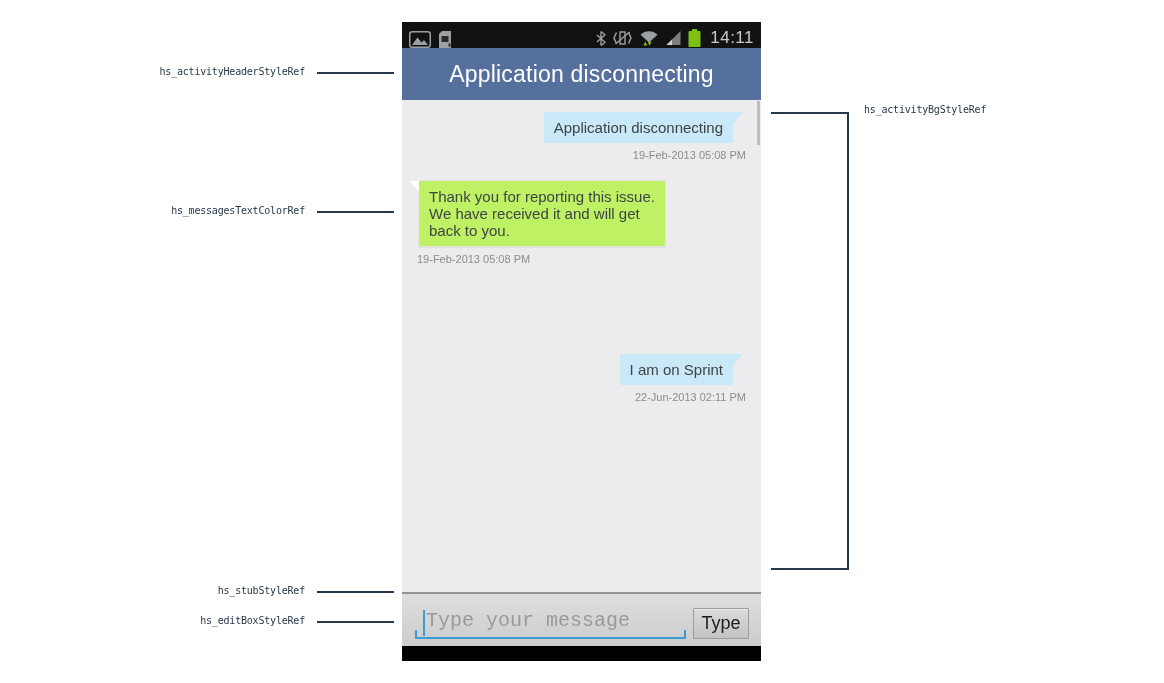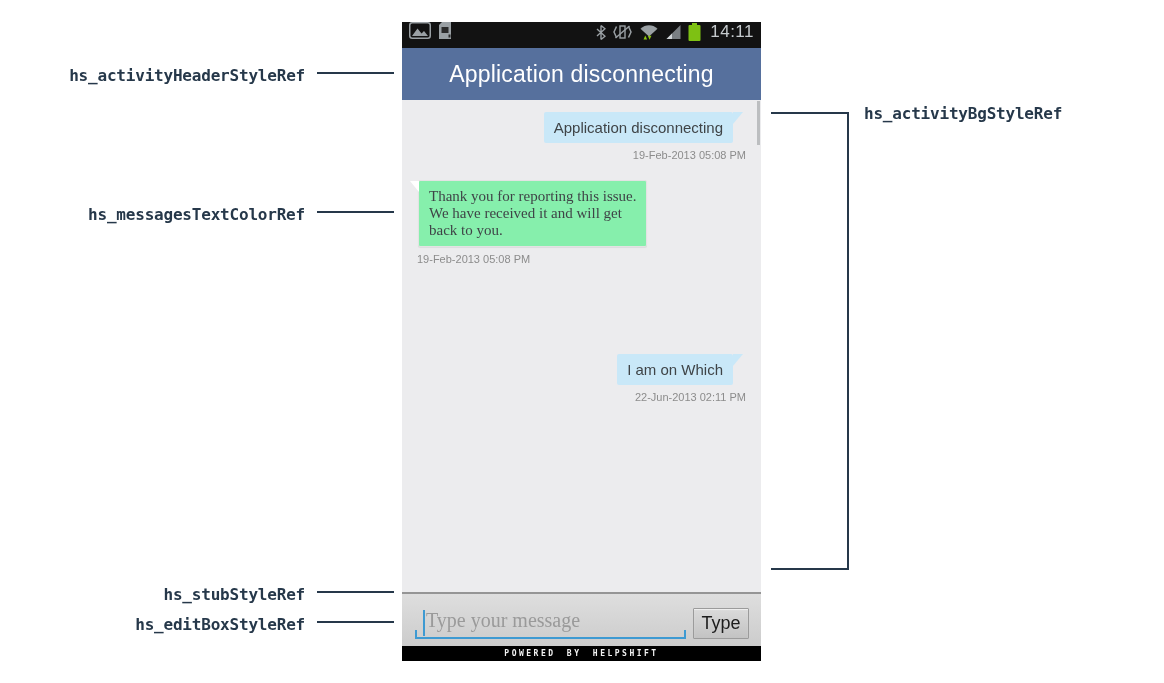--- a/index.html
+++ b/index.html
@@ -1,71 +1,71 @@
 <!DOCTYPE html>
 <html><head>
 <meta charset="utf-8">
 <style>
   * { margin:0; padding:0; box-sizing:border-box; }
   html,body { width:1164px; height:683px; background:#ffffff; font-family:"Liberation Sans", sans-serif; overflow:hidden; }
   .stage { position:relative; width:1164px; height:683px; }
 
   
   .ref-label { position:absolute; left:0; width:305px; text-align:right;
-    font-family:"DejaVu Sans Mono", monospace; font-weight:bold; font-size:16px;
+    font-family:"DejaVu Sans Mono", monospace; font-weight:normal; font-size:10px;
     color:#26384a; letter-spacing:-0.2px; white-space:nowrap; }
   .ref-label.right-side { left:864px; width:auto; text-align:left; }
   .ref-line { position:absolute; left:317px; width:77px; height:2px; background:#26384a; }
   .ref-bracket { position:absolute; left:771px; top:112px; width:78px; height:458px;
     border-top:2px solid #26384a; border-right:2px solid #26384a; border-bottom:2px solid #26384a; }
 
   
   .phone { position:absolute; left:402px; top:22px; width:359px; height:639px; background:#000; }
 
   
-  .status-bar { height:26px; background:#121212; display:flex; align-items:flex-start; padding:0 7px; }
+  .status-bar { height:26px; background:#121212; display:flex; align-items:flex-end; padding:0 7px; }
   .sb-left { display:flex; align-items:center; gap:7px; }
   .sb-right { margin-left:auto; display:flex; align-items:center; gap:7px; }
   .sb-time { font-size:17px; color:#c6cbce; letter-spacing:0.5px; padding-left:2px; }
   .sb-icon { display:block; }
 
   
   .app-header { height:52px; background:#56709d; display:flex; align-items:center; justify-content:center; }
   .app-header-title { color:#ffffff; font-size:23px; font-weight:400; letter-spacing:0.2px; }
 
   
   .chat { position:relative; height:492px; background:#ececee; overflow:hidden; }
   .scroll-thumb { position:absolute; right:1px; top:1px; width:3px; height:44px; background:#bcbec0; }
   .msg-group { position:absolute; display:flex; flex-direction:column; }
   .msg-group.right { right:28px; align-items:flex-end; }
   .msg-group.left  { left:16px;  align-items:flex-start; }
   .bubble { position:relative; font-size:15px; line-height:17px; color:#3f4447;
     padding:7px 10px; border-radius:2px; max-width:270px; }
   .bubble .msg-text { white-space:pre-line; }
   .bubble.user  { background:#c9e8f8; }
-  .bubble.admin { background:#86efac; border:1px solid #e3e3e3; box-shadow:0 1px 1px rgba(0,0,0,0.07);font-family:Liberation Serif, serif; }
+  .bubble.admin { background:#bef264; border:1px solid #e3e3e3; box-shadow:0 1px 1px rgba(0,0,0,0.07); }
   .tail { position:absolute; top:0; }
   .tail-right { right:-10px; width:10px; height:12px; background:#c9e8f8;
     clip-path:polygon(0 0, 100% 0, 0 100%); }
   .tail-left { left:-9px; width:9px; height:11px; background:#ffffff;
     clip-path:polygon(0 0, 100% 0, 100% 100%); }
   .ts { margin-top:6px; font-size:11px; color:#8c8c8c; white-space:nowrap; }
   .ts-right { margin-right:-13px; }
   .ts-left  { margin-left:-1px; }
 
   
   .composer { position:relative; height:54px; background:linear-gradient(#dedede,#cccccc);
     border-top:2px solid #959595; }
   .edit-box { position:absolute; left:13px; top:12px; width:271px; height:33px;
     border-bottom:2px solid #3e9ad2; }
   .edit-box .tick { position:absolute; bottom:-2px; width:2px; height:9px; background:#3e9ad2; }
   .edit-box .tick.l { left:0; } .edit-box .tick.r { right:0; }
   .fake-cursor { position:absolute; left:8px; top:4px; width:2px; height:26px; background:#3e9ad2; }
   .composer-input { width:100%; height:100%; border:none; background:transparent; outline:none;
-    font-family:Liberation Serif, serif; font-size:20px; color:#444; padding:0 0 2px 11px; }
+    font-family:Liberation Mono, monospace; font-size:20px; color:#444; padding:0 0 2px 11px; }
   .composer-input::placeholder { color:#9a9a9a; opacity:1; }
   .send-btn { position:absolute; left:291px; top:14px; width:56px; height:31px;
     background:linear-gradient(#dadada,#c3c3c3); border:1px solid #9b9b9b; border-radius:1px;
     font-family:"Liberation Sans", sans-serif; font-size:18px; color:#1c1c1c; line-height:27px;
     text-align:center; box-shadow:0 1px 1px rgba(255,255,255,0.6) inset; cursor:pointer; }
 
   
   .phone-footer { height:15px; background:#000; display:flex; align-items:center; justify-content:center; }
   .phone-footer-text { font-family:"DejaVu Sans Mono", monospace; font-size:8px; font-weight:bold;
     color:#f2f2f2; letter-spacing:2.5px; word-spacing:4px; }
@@ -152,35 +152,32 @@
 We have received it and will get
 back to you.</span>
           <span class="tail tail-left"></span>
         </div>
         <div class="ts ts-left">19-Feb-2013 05:08 PM</div>
       </div>
 
 
       <div class="msg-group right" style="top:254px">
         <div class="bubble user">
-          <span class="msg-text">I am on Which</span>
+          <span class="msg-text">I am on Sprint</span>
           <span class="tail tail-right"></span>
         </div>
         <div class="ts ts-right">22-Jun-2013 02:11 PM</div>
       </div>
     </div>
 
     <div class="composer">
       <div class="edit-box">
         <input class="composer-input" type="text" placeholder="Type your message" style="">
         <div class="fake-cursor"></div>
         <div class="tick l"></div>
         <div class="tick r"></div>
       </div>
       <button class="send-btn">Type</button>
     </div>
 
-    <div class="phone-footer">
-      <span class="phone-footer-text">POWERED BY HELPSHIFT</span>
-    </div>
 
   </div>
 </div>
 
 </body></html>

